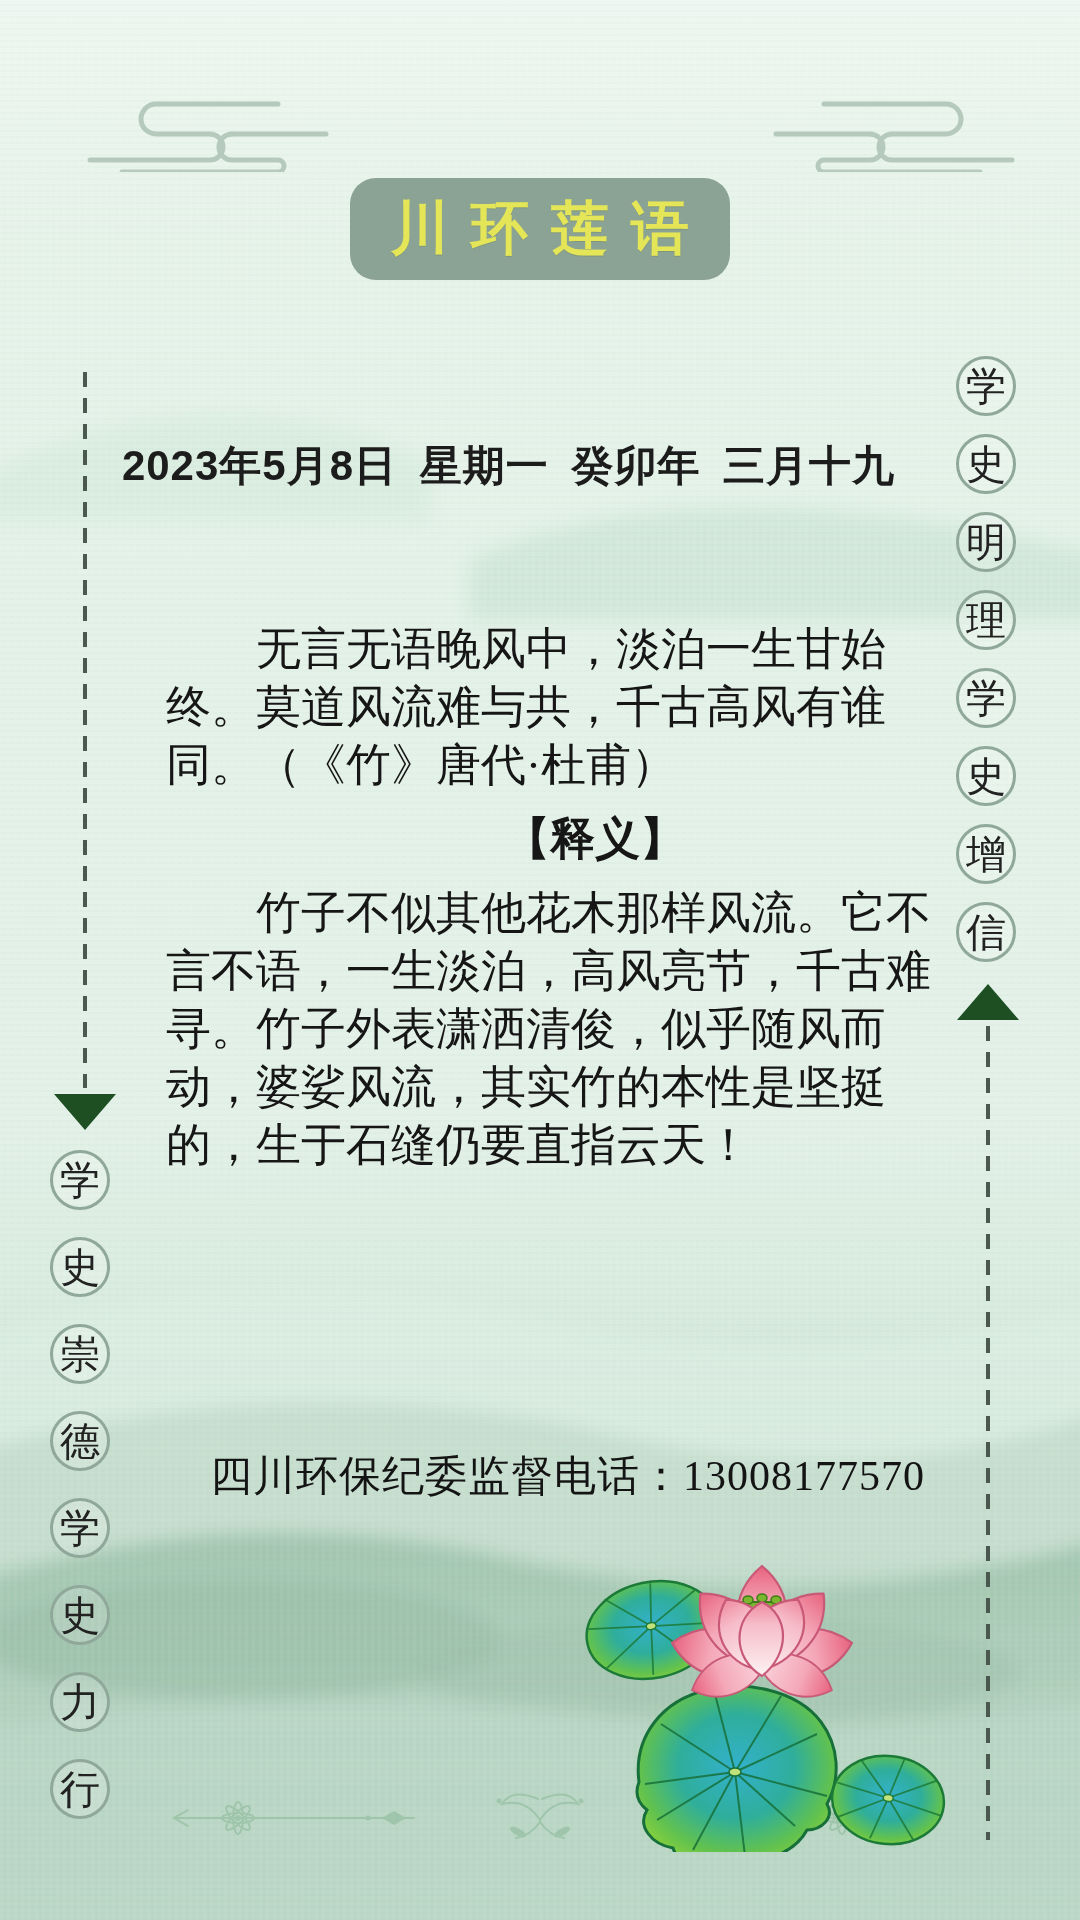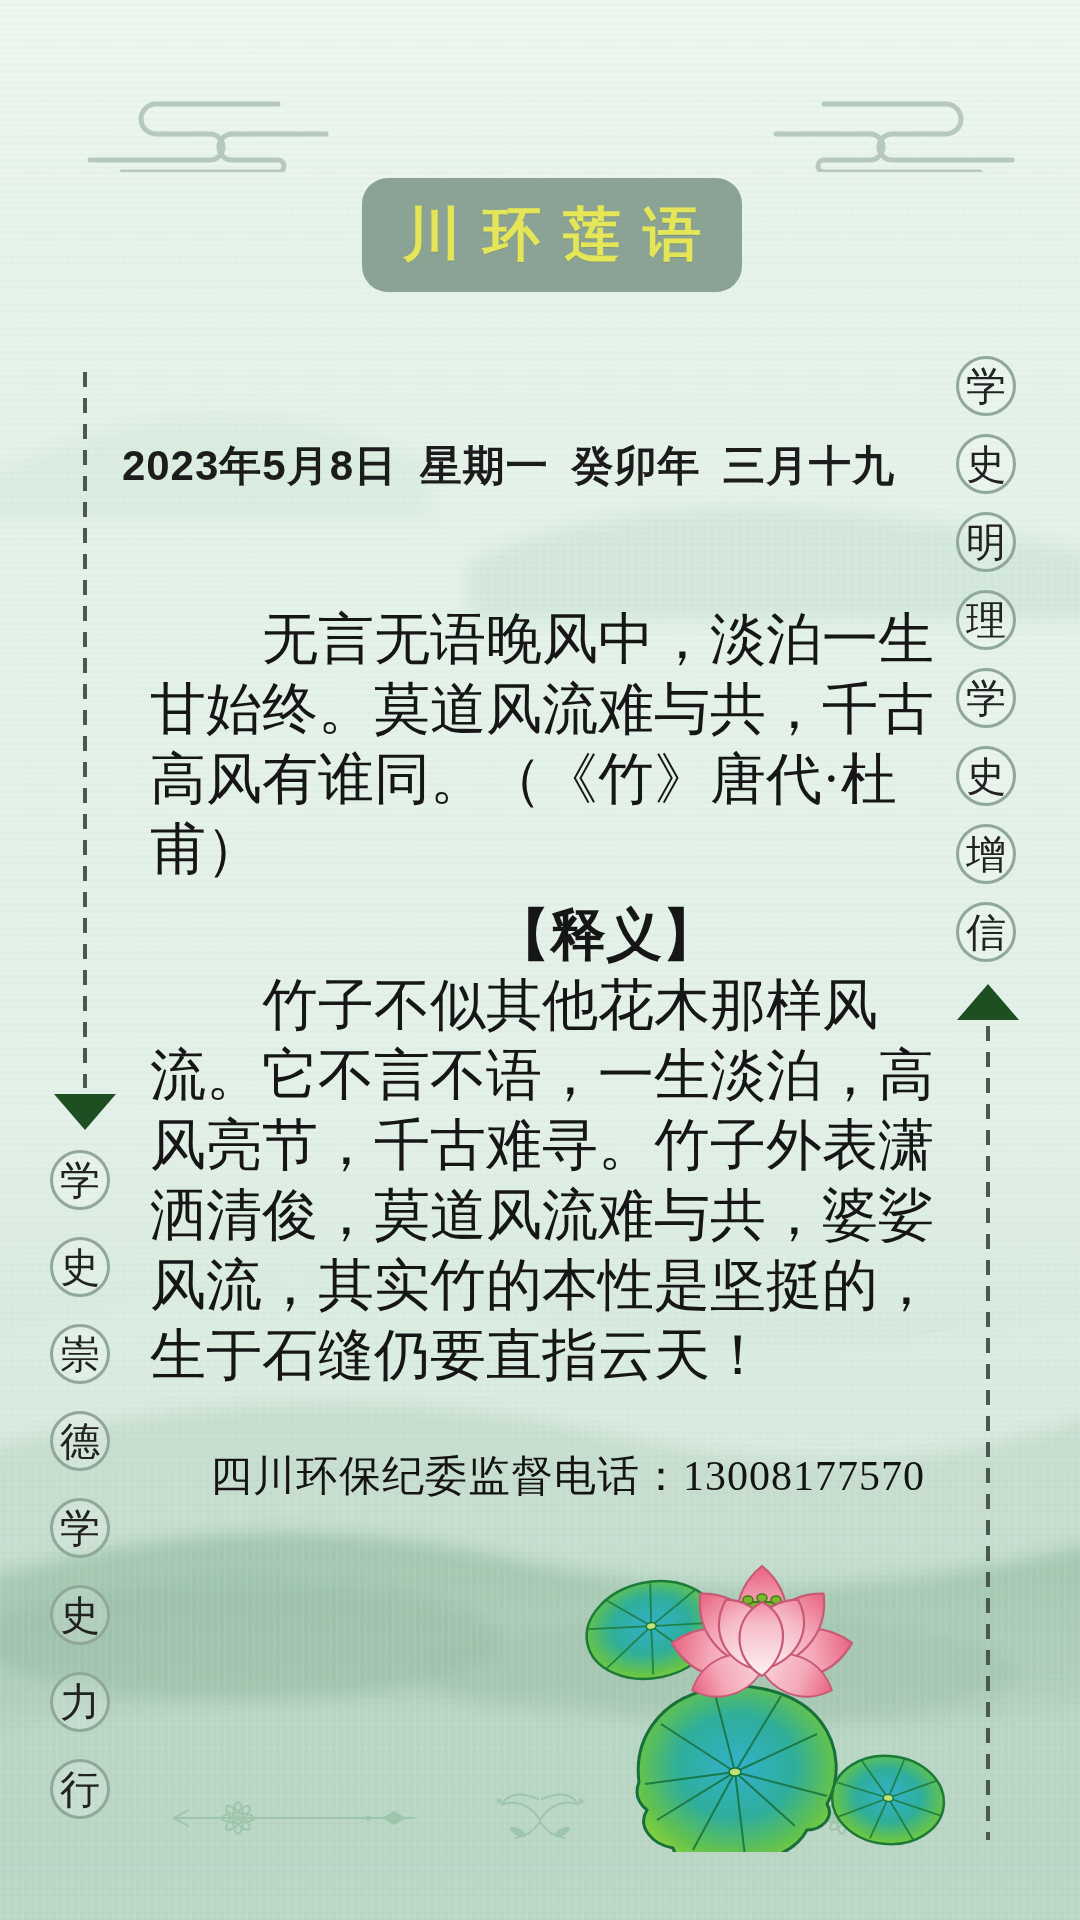--- a/index.html
+++ b/index.html
@@ -13,37 +13,37 @@
   .bg-art{position:absolute;inset:0;z-index:0;}
   .texture{position:absolute;inset:0;z-index:1;pointer-events:none;
     background:
       repeating-linear-gradient(90deg, rgba(255,255,255,.05) 0 3px, transparent 3px 7px),
       repeating-linear-gradient(0deg, rgba(130,170,150,.04) 0 2px, transparent 2px 6px);}
   .cloud{position:absolute;top:96px;z-index:2;}
   .cloud.left{left:80px;}
   .cloud.right{left:772px;transform:scaleX(-1);}
 
   .banner{
-    position:absolute;left:362px;top:178px;width:380px;height:114px;z-index:3;
+    position:absolute;left:350px;top:178px;width:380px;height:102px;z-index:3;
     background:#8ba394;border-radius:26px;display:flex;align-items:center;justify-content:center;
   }
   .banner .t{
     font-family:"Liberation Sans","DejaVu Sans",sans-serif;font-weight:bold;
     font-size:58px;color:#e4e657;letter-spacing:22px;padding-left:22px;
     text-shadow:0 1px 0 rgba(90,110,60,.25);
   }
 
   .date-line{
     position:absolute;left:0;top:438px;width:1017px;text-align:center;z-index:3;
     font-family:"Liberation Sans","DejaVu Sans",sans-serif;font-weight:bold;
     font-size:42px;color:#1c1c1c;word-spacing:10px;letter-spacing:1px;
   }
 
   .body-text{position:absolute;left:150px;top:604px;width:800px;z-index:3;color:#161616;}
-  .body-text p{margin:0;font-size:56px;line-height:70px;text-indent:2em;word-break:break-all;}
+  .body-text p{margin:16px;font-size:45px;line-height:58px;text-indent:2em;word-break:break-all;}
   .body-text p.sec{margin-top:16px;font-weight:bold;text-align:center;}
 
   .hotline{
     position:absolute;left:210px;top:1448px;z-index:3;
     font-size:42px;color:#141414;letter-spacing:1px;
   }
 
   
   .dash-v{position:absolute;width:4px;z-index:3;
     background:repeating-linear-gradient(180deg,#4a584f 0 15px,transparent 15px 26px);}
@@ -108,21 +108,21 @@
 
   <div class="banner">
     <span class="t">川环莲语</span>
   </div>
 
   <div class="date-line">2023年5月8日 星期一 癸卯年 三月十九</div>
 
   <div class="body-text">
     <p>无言无语晚风中，淡泊一生甘始终。莫道风流难与共，千古高风有谁同。（《竹》唐代·杜甫）</p>
     <p class="sec">【释义】</p>
-    <p>竹子不似其他花木那样风流。它不言不语，一生淡泊，高风亮节，千古难寻。竹子外表潇洒清俊，莫道风流难与共，婆娑风流，其实竹的本性是坚挺的，生于石缝仍要直指云天！</p>
+    <p>竹子不似其他花木那样风流。它不言不语，一生淡泊，高风亮节，千古难寻。竹子外表潇洒清俊，似乎随风而动，婆娑风流，其实竹的本性是坚挺的，生于石缝仍要直指云天！</p>
   </div>
 
   <div class="hotline">四川环保纪委监督电话：13008177570</div>
 
   <div class="rail-left">
     <div class="dash-v dash-left"></div>
     <div class="tri tri-down"></div>
     <div class="rail-circle" style="top:1150px">学</div>
     <div class="rail-circle" style="top:1237px">史</div>
     <div class="rail-circle" style="top:1324px">崇</div>

